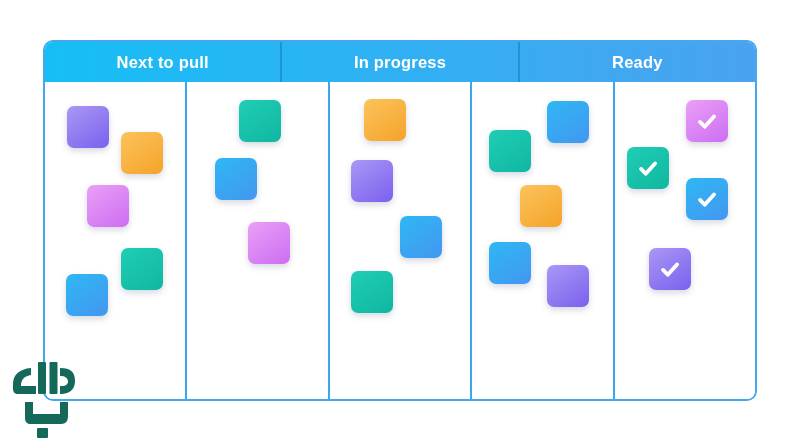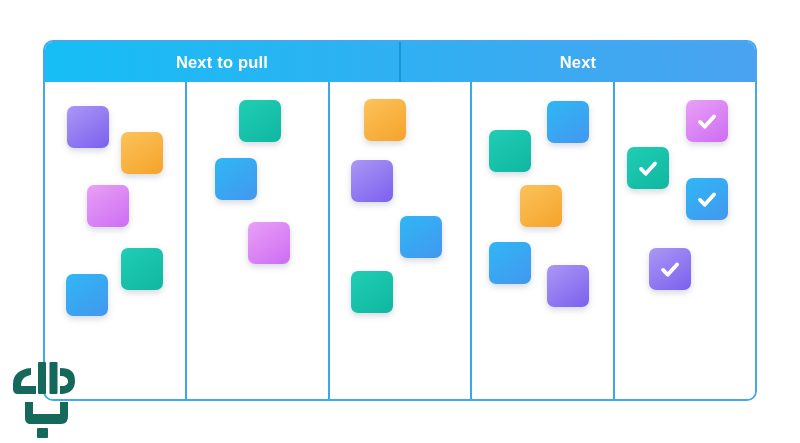--- a/index.html
+++ b/index.html
@@ -51,21 +51,24 @@
 <body>
 
 <div class="stage">
 
   <div class="board">
     <div class="header-row">
         <div class="header-cell">
           <span>Next to pull</span>
         </div>
         <div class="header-cell">
-          <span>Next</span>
+          <span>In progress</span>
+        </div>
+        <div class="header-cell">
+          <span>Ready</span>
         </div>
       </div>
     <div class="body-row">
         <div class="body-cell">
           <div class="card card--purple" style="left: 22px; top: 24px;"></div>
           <div class="card card--orange" style="left: 76px; top: 50px;"></div>
           <div class="card card--magenta" style="left: 42px; top: 103px;"></div>
           <div class="card card--teal" style="left: 76px; top: 166px;"></div>
           <div class="card card--blue" style="left: 21px; top: 192px;"></div>
         </div>

